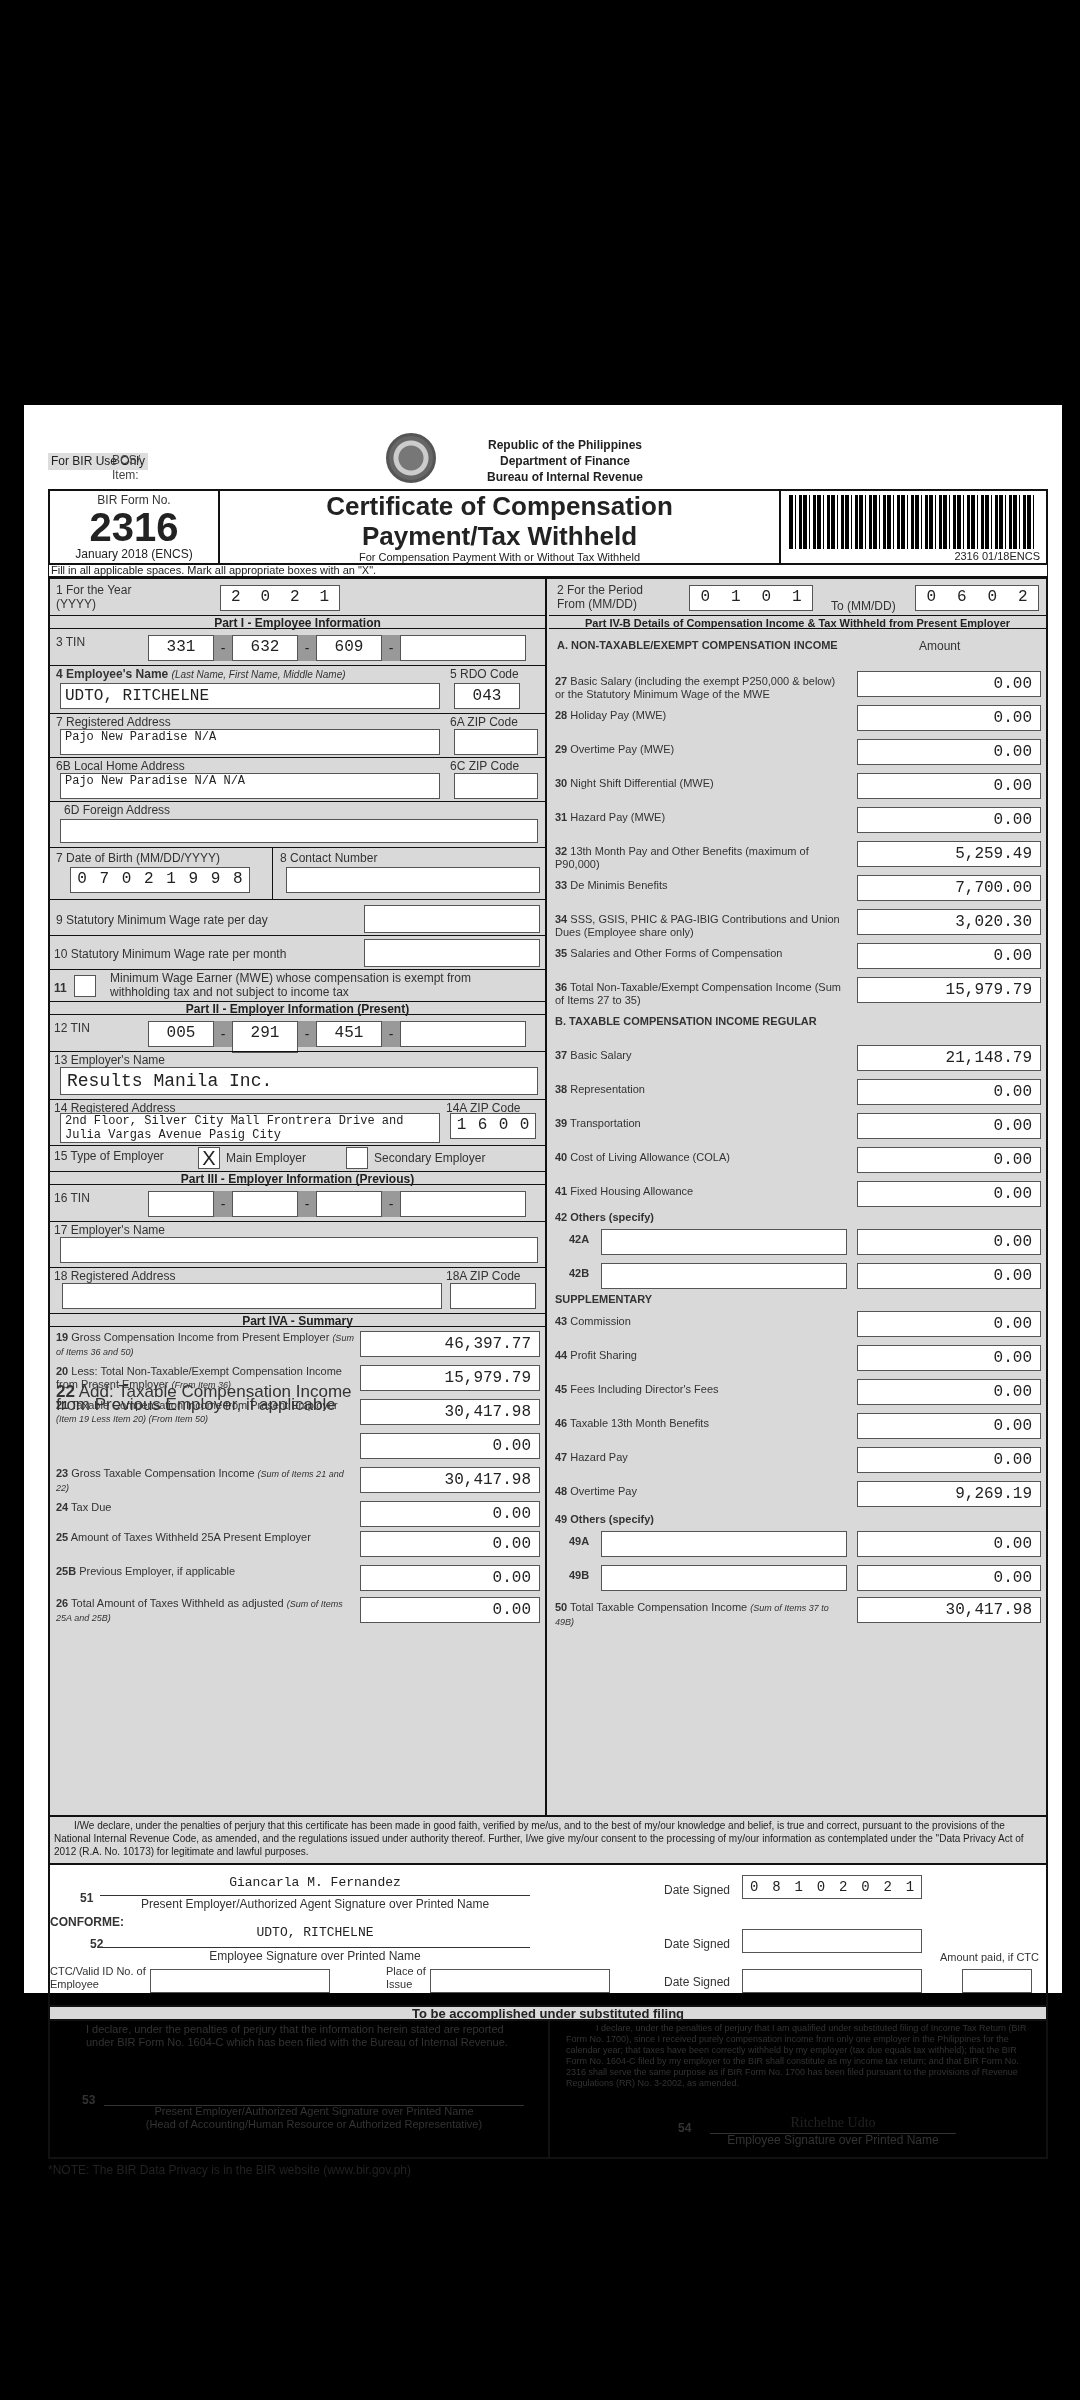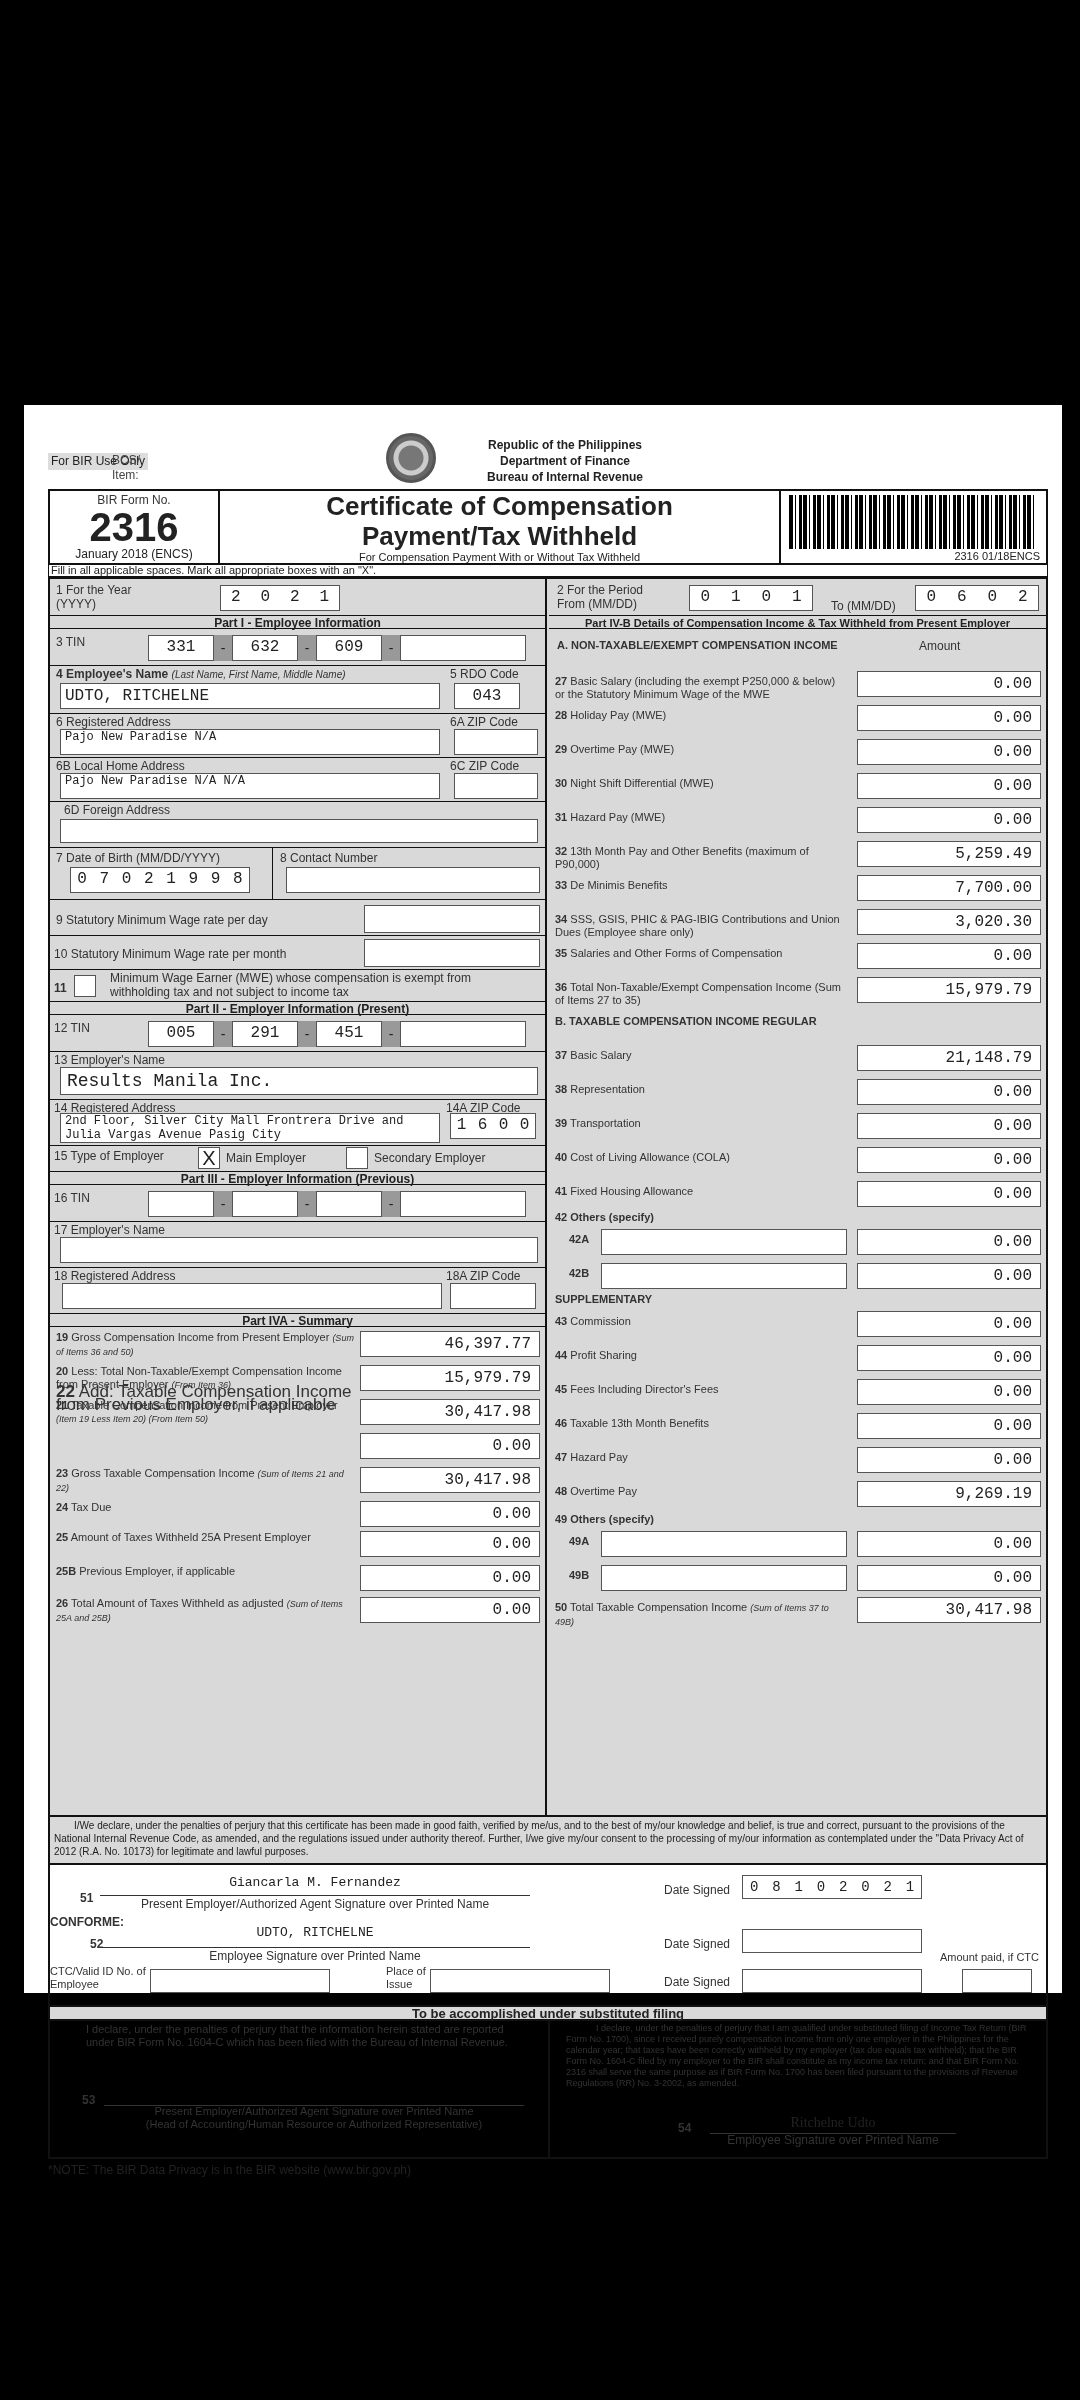--- a/index.html
+++ b/index.html
@@ -108,21 +108,21 @@
       <div class="dash" style="left:332px;top:56px;height:26px;line-height:26px;">-</div>
       <div class="digits" style="left:350px;top:56px;width:126px;height:26px;">
           <span></span>
         </div>
       <div class="hline" style="top:86px;"></div>
       <div class="abs lbl" style="left:6px;top:88px;"><span class="num-lbl">4 Employee's Name</span> <span class="it">(Last Name, First Name, Middle Name)</span></div>
       <div class="box val" style="left:10px;top:104px;width:380px;height:26px;padding-left:4px;line-height:24px;">UDTO, RITCHELNE</div>
       <div class="abs lbl" style="left:400px;top:88px;">5 RDO Code</div>
       <div class="box val" style="left:404px;top:104px;width:66px;height:26px;text-align:center;line-height:24px;">043</div>
       <div class="hline" style="top:134px;"></div>
-      <div class="abs lbl" style="left:6px;top:136px;">6 Registered Address</div>
+      <div class="abs lbl" style="left:6px;top:136px;">7 Registered Address</div>
       <div class="box mono" style="left:10px;top:150px;width:380px;height:26px;padding-left:4px;font-size:12px;">Pajo New Paradise N/A</div>
       <div class="abs lbl" style="left:400px;top:136px;">6A ZIP Code</div>
       <div class="box" style="left:404px;top:150px;width:84px;height:26px;"></div>
       <div class="hline" style="top:178px;"></div>
       <div class="abs lbl" style="left:6px;top:180px;">6B Local Home Address</div>
       <div class="box mono" style="left:10px;top:194px;width:380px;height:26px;padding-left:4px;font-size:12px;">Pajo New Paradise N/A N/A</div>
       <div class="abs lbl" style="left:400px;top:180px;">6C ZIP Code</div>
       <div class="box" style="left:404px;top:194px;width:84px;height:26px;"></div>
       <div class="hline" style="top:222px;"></div>
       <div class="abs lbl" style="left:6px;top:224px;margin-left:8px;">6D Foreign Address</div>
@@ -151,21 +151,21 @@
       <div class="hline" style="top:390px;"></div>
       <div class="abs lbl num-lbl" style="left:4px;top:402px;">11</div>
       <div class="chk" style="left:24px;top:396px;"></div>
       <div class="abs lbl" style="left:60px;top:392px;width:400px;line-height:14px;">Minimum Wage Earner (MWE) whose compensation is exempt from withholding tax and not subject to income tax</div>
       <div class="section" style="top:422px;">Part II - Employer Information (Present)</div>
       <div class="abs lbl" style="left:4px;top:442px;">12  TIN</div>
       <div class="digits" style="left:98px;top:442px;width:66px;height:26px;">
           <span>005</span>
         </div>
       <div class="dash" style="left:164px;top:442px;height:26px;line-height:26px;">-</div>
-      <div class="digits" style="left:182px;top:442px;width:66px;height:26px;">
+      <div class="digits" style="left:182px;top:442px;width:66px;height:32px;">
           <span>291</span>
         </div>
       <div class="dash" style="left:248px;top:442px;height:26px;line-height:26px;">-</div>
       <div class="digits" style="left:266px;top:442px;width:66px;height:26px;">
           <span>451</span>
         </div>
       <div class="dash" style="left:332px;top:442px;height:26px;line-height:26px;">-</div>
       <div class="digits" style="left:350px;top:442px;width:126px;height:26px;">
           <span></span>
         </div>

